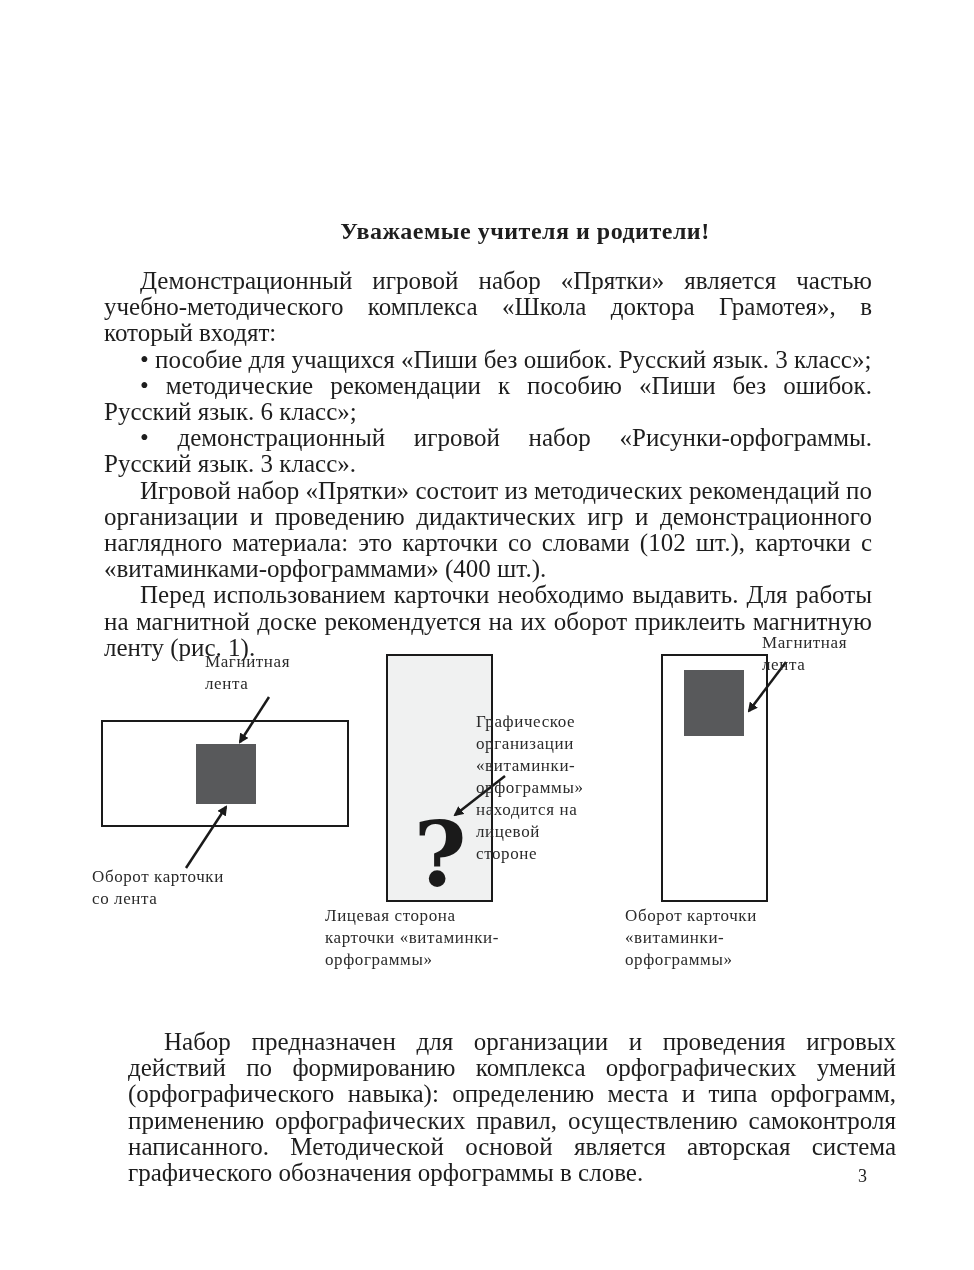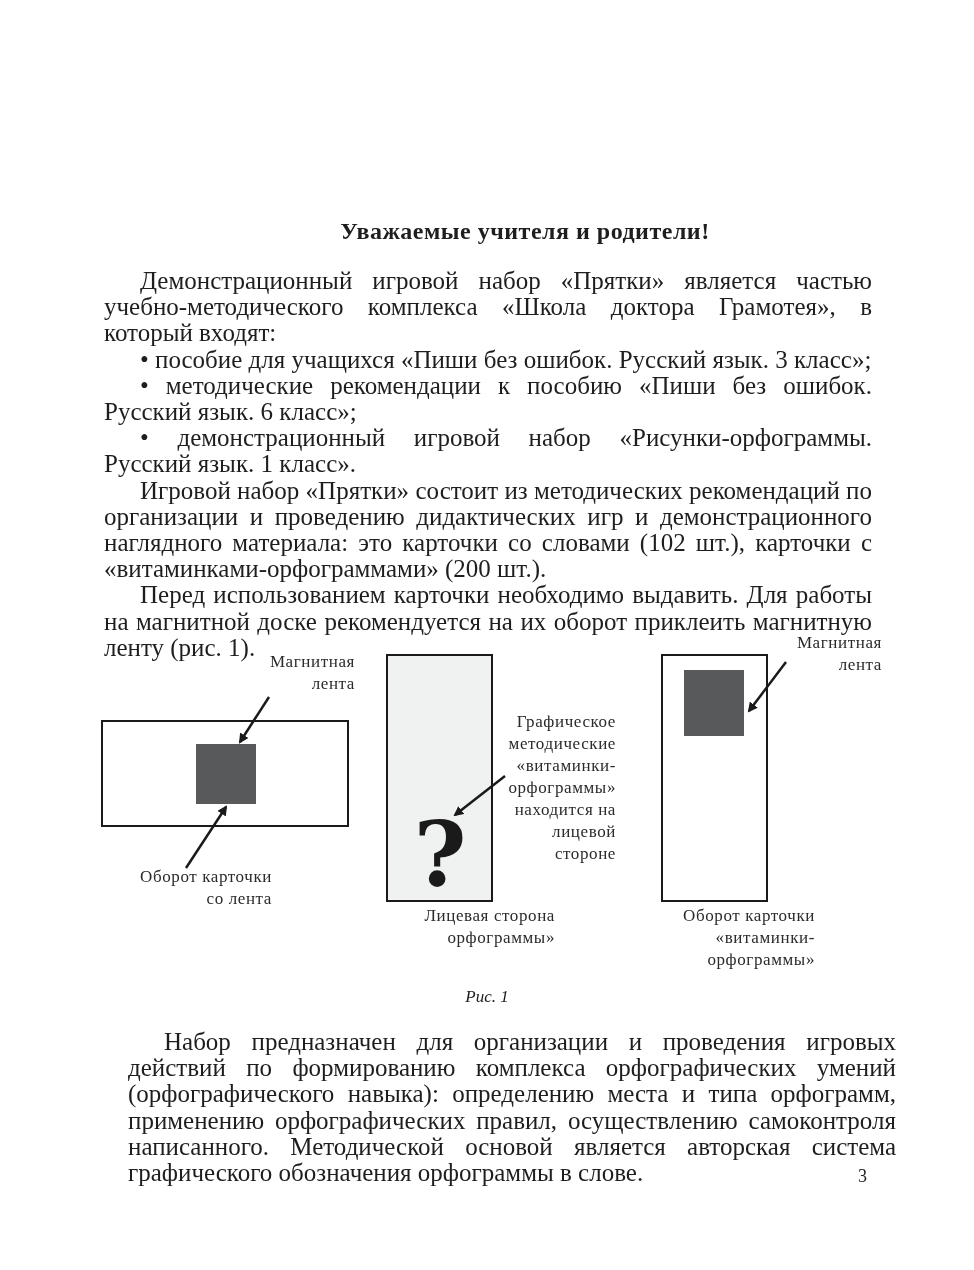--- a/index.html
+++ b/index.html
@@ -6,39 +6,39 @@
   body { width: 974px; height: 1270px; position: relative; overflow: hidden;
          font-family: "Liberation Serif", "DejaVu Serif", serif; color: #1e1e1e; }
   .page { position: absolute; left: 0; top: 0; width: 974px; height: 1270px; }
   .title { position: absolute; top: 218px; left: 0; width: 974px; text-align: center;
            font-weight: bold; font-size: 24px; letter-spacing: 0.5px; padding-left: 38px; }
   .text { position: absolute; left: 104px; width: 768px; font-size: 25px; line-height: 26.2px;
           text-align: justify; }
   .text p { margin: 0; text-indent: 36px; }
   .text p.bullet::before { content: "• "; }
   .fig { position: absolute; left: 0; top: 0; width: 974px; height: 1270px; }
-  .lbl { position: absolute; font-size: 17px; line-height: 22px; text-align: right;
+  .lbl { position: absolute; font-size: 17px; line-height: 22px; text-align: left;
          letter-spacing: 0.6px; color: #2a2a2a; }
   .caption { position: absolute; top: 987px; left: 0; width: 974px; text-align: center;
              font-style: italic; font-size: 17px; }
   .pagenum { position: absolute; top: 1166px; left: 858px; font-size: 18px; }
 </style>
 </head>
 <body>
 
 <div class="page">
 
   <div class="title">Уважаемые учителя и родители!</div>
 
   <div class="text" style="top:268px;">
     <p>Демонстрационный игровой набор «Прятки» является частью учебно-методического комплекса «Школа доктора Грамотея», в который входят:</p>
     <p class="bullet">пособие для учащихся «Пиши без ошибок. Русский язык. 3 класс»;</p>
     <p class="bullet">методические рекомендации к пособию «Пиши без ошибок. Русский язык. 6 класс»;</p>
-    <p class="bullet">демонстрационный игровой набор «Рисунки-орфограммы. Русский язык. 1 класс».</p>
-    <p>Игровой набор «Прятки» состоит из методических рекомендаций по организации и проведению дидактических игр и демонстрационного наглядного материала: это карточки со словами (102 шт.), карточки с «витаминками-орфограммами» (200 шт.).</p>
+    <p class="bullet">демонстрационный игровой набор «Рисунки-орфограммы. Русский язык. 3 класс».</p>
+    <p>Игровой набор «Прятки» состоит из методических рекомендаций по организации и проведению дидактических игр и демонстрационного наглядного материала: это карточки со словами (102 шт.), карточки с «витаминками-орфограммами» (400 шт.).</p>
     <p>Перед использованием карточки необходимо выдавить. Для работы на магнитной доске рекомендуется на их оборот приклеить магнитную ленту (рис. 1).</p>
   </div>
 
   <div class="fig">
     <svg width="974" height="1270" style="position:absolute;left:0;top:0;">
       <defs>
         <marker id="ah" markerWidth="10" markerHeight="10" refX="8" refY="5" orient="auto" markerUnits="userSpaceOnUse">
           <path d="M0,0 L10,5 L0,10 Z" fill="#1a1a1a"></path>
         </marker>
       </defs>
@@ -61,43 +61,43 @@
       <div>Магнитная</div>
       <div>лента</div>
     </div>
     <div class="lbl" style="left:92px;top:866px;width:180px;">
       <div>Оборот карточки</div>
       <div>со лента</div>
     </div>
 
     <div class="lbl" style="left:476px;top:711px;width:140px;">
       <div>Графическое</div>
-      <div>методические</div>
+      <div>организации</div>
       <div>«витаминки-</div>
       <div>орфограммы»</div>
       <div>находится на</div>
       <div>лицевой</div>
       <div>стороне</div>
     </div>
     <div class="lbl" style="left:325px;top:905px;width:230px;">
       <div>Лицевая сторона</div>
+      <div>карточки «витаминки-</div>
       <div>орфограммы»</div>
     </div>
 
     <div class="lbl" style="left:762px;top:632px;width:120px;">
       <div>Магнитная</div>
       <div>лента</div>
     </div>
     <div class="lbl" style="left:625px;top:905px;width:190px;">
       <div>Оборот карточки</div>
       <div>«витаминки-</div>
       <div>орфограммы»</div>
     </div>
 
-    <div class="caption">Рис. 1</div>
   </div>
 
   <div class="text" style="top:1029px;margin-left:24px;">
     <p>Набор предназначен для организации и проведения игровых действий по формированию комплекса орфографических умений (орфографического навыка): определению места и типа орфограмм, применению орфографических правил, осуществлению самоконтроля написанного. Методической основой является авторская система графического обозначения орфограммы в слове.</p>
   </div>
 
   <div class="pagenum">3</div>
 </div>
 
 </body></html>

